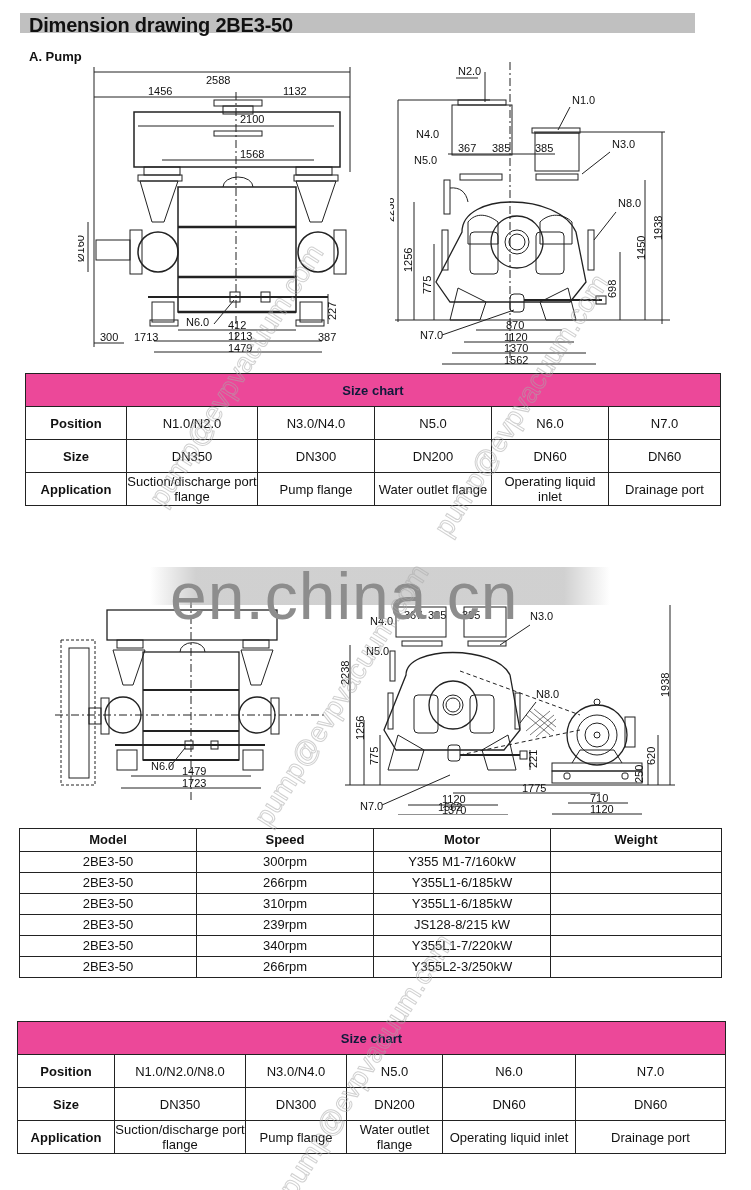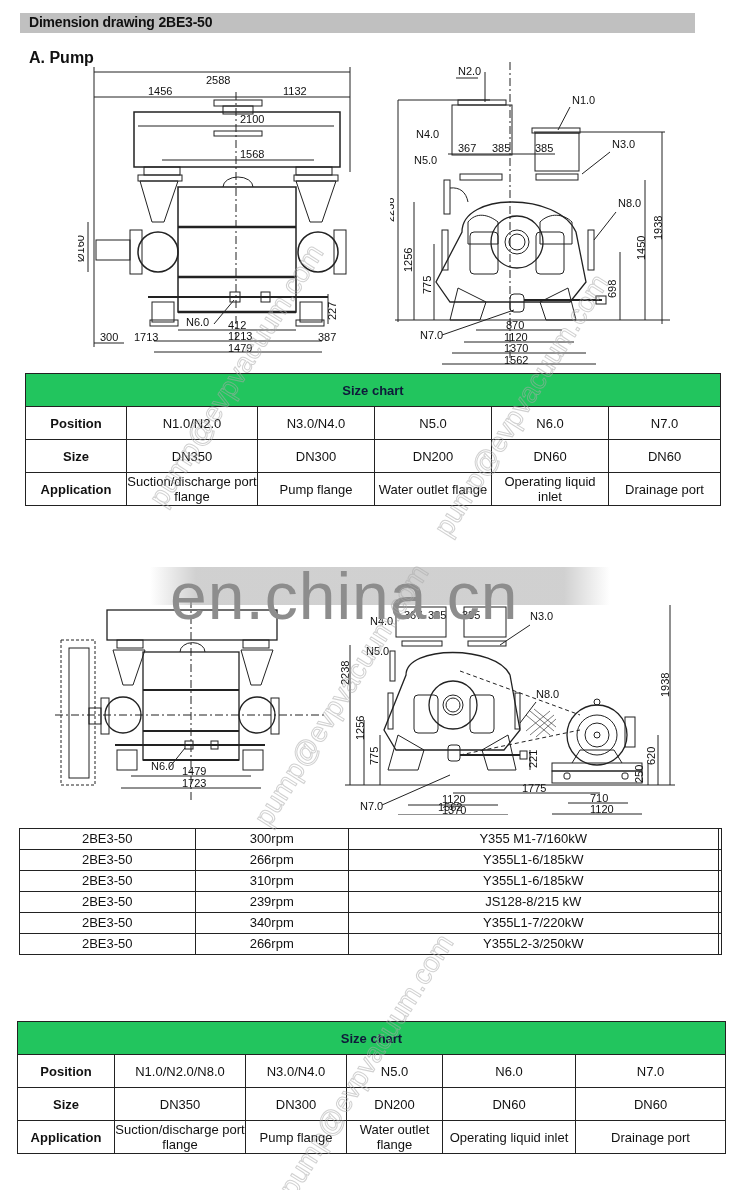--- a/index.html
+++ b/index.html
@@ -1,26 +1,26 @@
 <!DOCTYPE html>
 <html><head>
 <meta charset="utf-8">
 <style>
   html, body { margin: 0; padding: 0; background: #ffffff; }
   body { width: 751px; height: 1190px; position: relative; overflow: hidden; font-family: "Liberation Sans", sans-serif; color: #111; }
   .title-bar { position: absolute; left: 20px; top: 13px; width: 675px; height: 20px; background: #c0c0c0; }
-  .title-bar span { position: absolute; left: 9px; top: 1px; font-size: 14px; font-weight: bold; color: #111; letter-spacing: -0.2px; }
-  .section-label { position: absolute; left: 29px; top: 49px; font-size: 16px; font-weight: bold; }
+  .title-bar span { position: absolute; left: 9px; top: 1px; font-size: 20px; font-weight: bold; color: #111; letter-spacing: -0.2px; }
+  .section-label { position: absolute; left: 29px; top: 49px; font-size: 13px; font-weight: bold; }
   .drawing { position: absolute; }
   .drawing svg { display: block; }
   .dim { font-family: "Liberation Sans", sans-serif; font-size: 11px; fill: #111; }
   .dimv { font-family: "Liberation Sans", sans-serif; font-size: 11px; fill: #111; }
   table { border-collapse: collapse; position: absolute; font-family: "Liberation Sans", sans-serif; }
   td, th { border: 1px solid #222; text-align: center; padding: 0; font-size: 13px; color: #111; font-weight: normal; }
-  .hdr { background: #22c55e; font-weight: bold; color: #0f1a3a; }
+  .hdr { background: #ec4899; font-weight: bold; color: #0f1a3a; }
   .rowhead { font-weight: bold; }
   .t1 { left: 25px; top: 373px; width: 696px; }
   .t1 td { height: 32px; line-height: 15px; }
   .t1 .hdr { height: 32px; }
   .t2 { left: 19px; top: 828px; width: 703px; }
   .t2 td { height: 20px; line-height: 14px; font-size: 13px; }
   .t2 .hdr { height: 21px; font-size: 13px; }
   .t2 .colhead td { font-weight: bold; height: 22px; }
   .t3 { left: 17px; top: 1021px; width: 709px; }
   .t3 td { height: 32px; line-height: 15px; }
@@ -315,20 +315,26 @@
   <div style="position:absolute; left:98px; top:196px; font-size:11px;">1562</div>
 </div>
 
 <div class="brand-wm">
   <div class="band"></div>
   <span>en.china.cn</span>
 </div>
 
 <table class="t2">
   <tbody>
+  <tr class="colhead">
+    <td style="width:176px">Model</td>
+    <td style="width:176px">Speed</td>
+    <td style="width:176px">Motor</td>
+    <td>Weight</td>
+  </tr>
   <tr>
         <td>2BE3-50</td>
         <td>300rpm</td>
         <td>Y355 M1-7/160kW</td>
         <td></td>
       </tr>
   <tr>
         <td>2BE3-50</td>
         <td>266rpm</td>
         <td>Y355L1-6/185kW</td>

